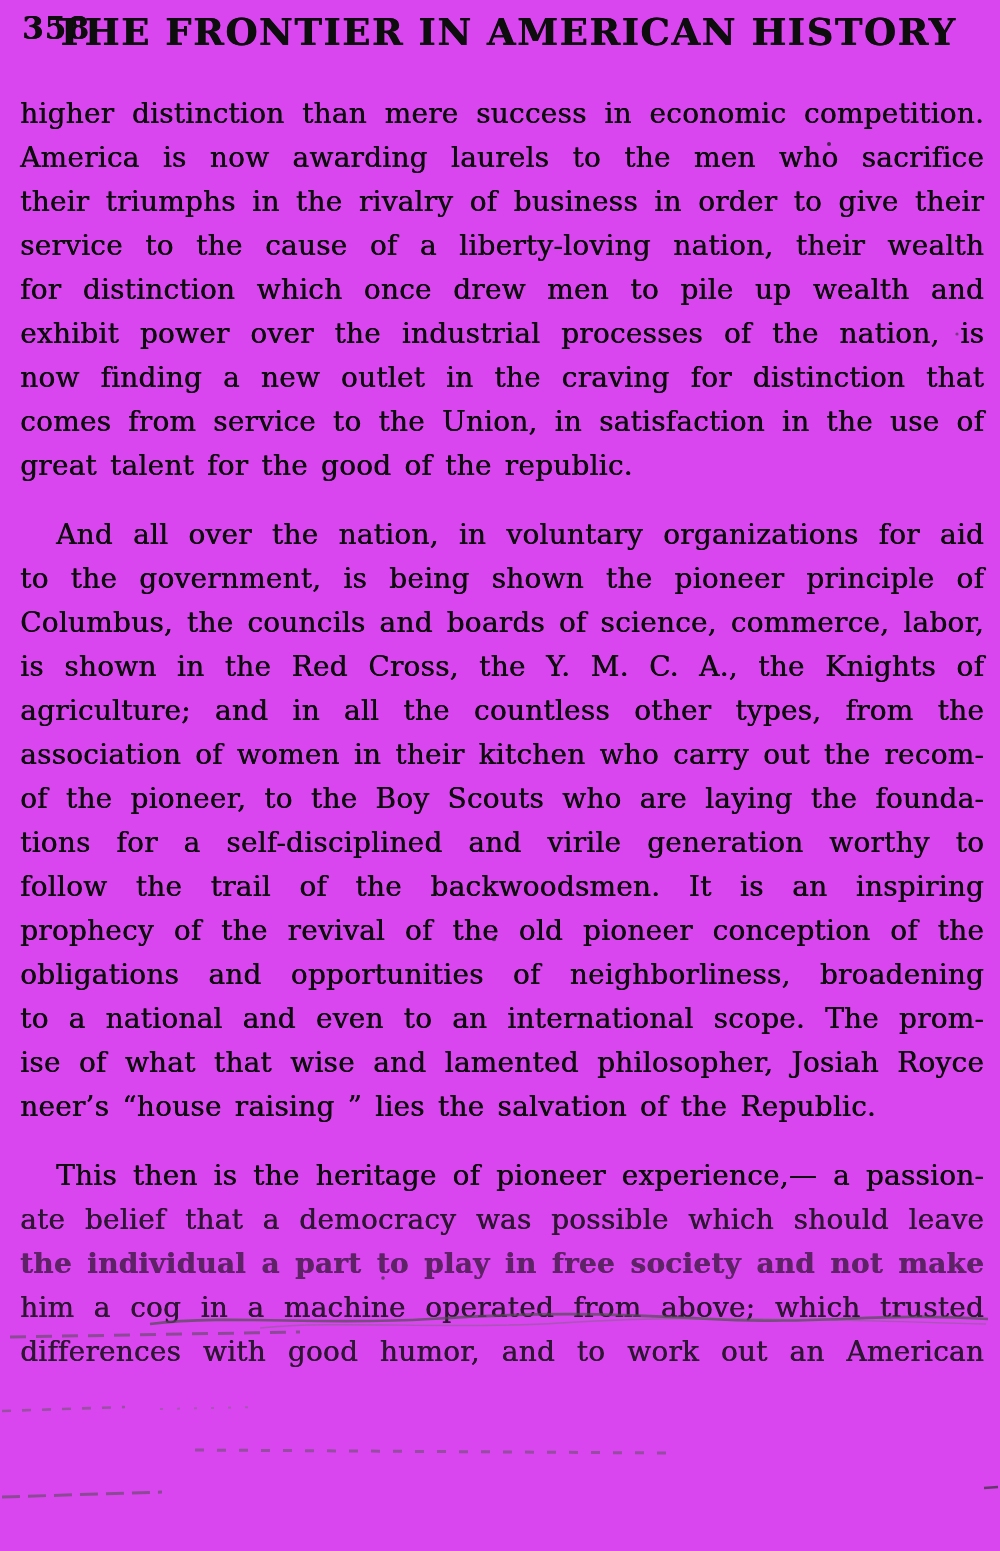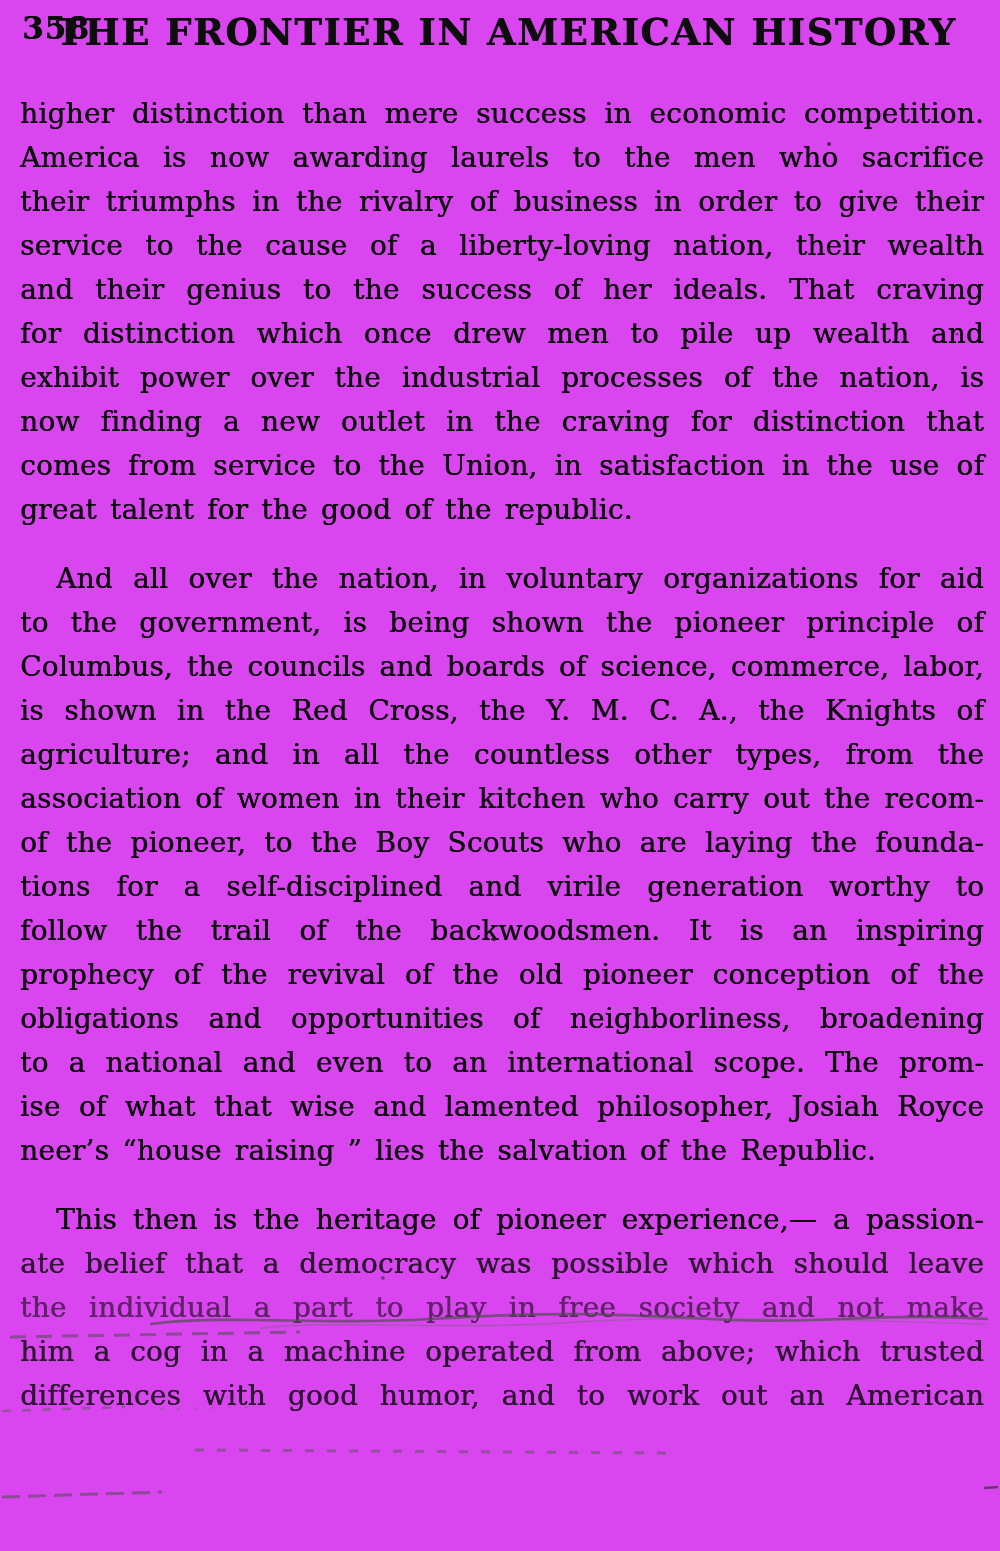--- a/index.html
+++ b/index.html
@@ -60,21 +60,21 @@
     text-align: justify;
     text-align-last: justify;
     white-space: nowrap;
     letter-spacing: 0.2px;
     text-shadow: 0.45px 0 0 currentColor;
     overflow: visible;
   }
   .line.indent { text-indent: 36px; margin-top: 25px; }
   .line.no-justify { text-align: right; text-align-last: left; word-spacing: 4px; }
   .line.fade1 { opacity: 0.84; filter: blur(0.3px); }
-  .line.fade2 { opacity: 0.6; filter: blur(0.5px); }
+  .line.fade2 { opacity: 0.6; filter: blur(0.5px); font-weight: bold; }
   
   .artifacts {
     position: absolute;
     inset: 0;
     pointer-events: none;
   }
 </style>
 </head>
 <body>
 
@@ -83,21 +83,20 @@
   <div class="header">
     <span class="page-number">358</span>
     <span class="running-title">THE FRONTIER IN AMERICAN HISTORY</span>
   </div>
 
   <div class="body-text">
       <div class="line">higher distinction than mere success in economic competition.</div>
       <div class="line">America is now awarding laurels to the men who sacrifice</div>
       <div class="line">their triumphs in the rivalry of business in order to give their</div>
       <div class="line">service to the cause of a liberty-loving nation, their wealth</div>
-      <div class="line">and their genius to the success of her ideals.  That craving</div>
       <div class="line">for distinction which once drew men to pile up wealth and</div>
       <div class="line">exhibit power over the industrial processes of the nation, is</div>
       <div class="line">now finding a new outlet in the craving for distinction that</div>
       <div class="line">comes from service to the Union, in satisfaction in the use of</div>
       <div class="line no-justify">great talent for the good of the republic.</div>
       <div class="line indent">And all over the nation, in voluntary organizations for aid</div>
       <div class="line">to the government, is being shown the pioneer principle of</div>
       <div class="line">Columbus, the councils and boards of science, commerce, labor,</div>
       <div class="line">is shown in the Red Cross, the Y. M. C. A., the Knights of</div>
       <div class="line">agriculture; and in all the countless other types, from the</div>

